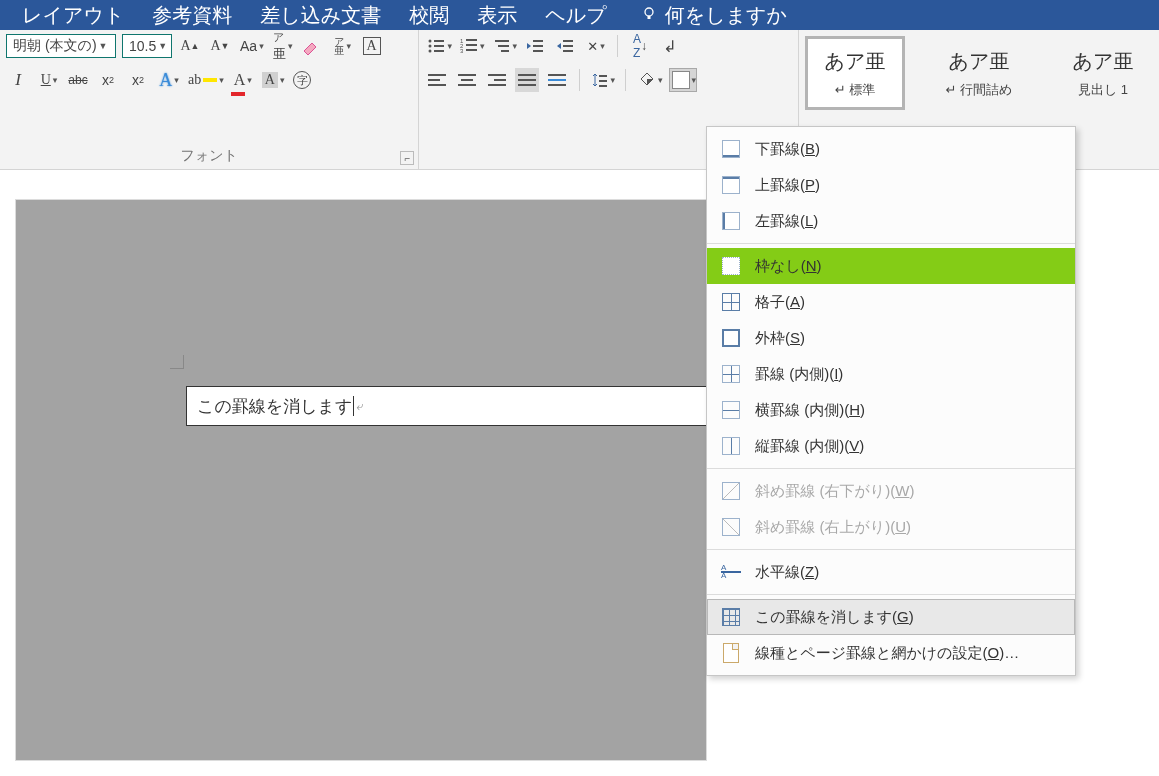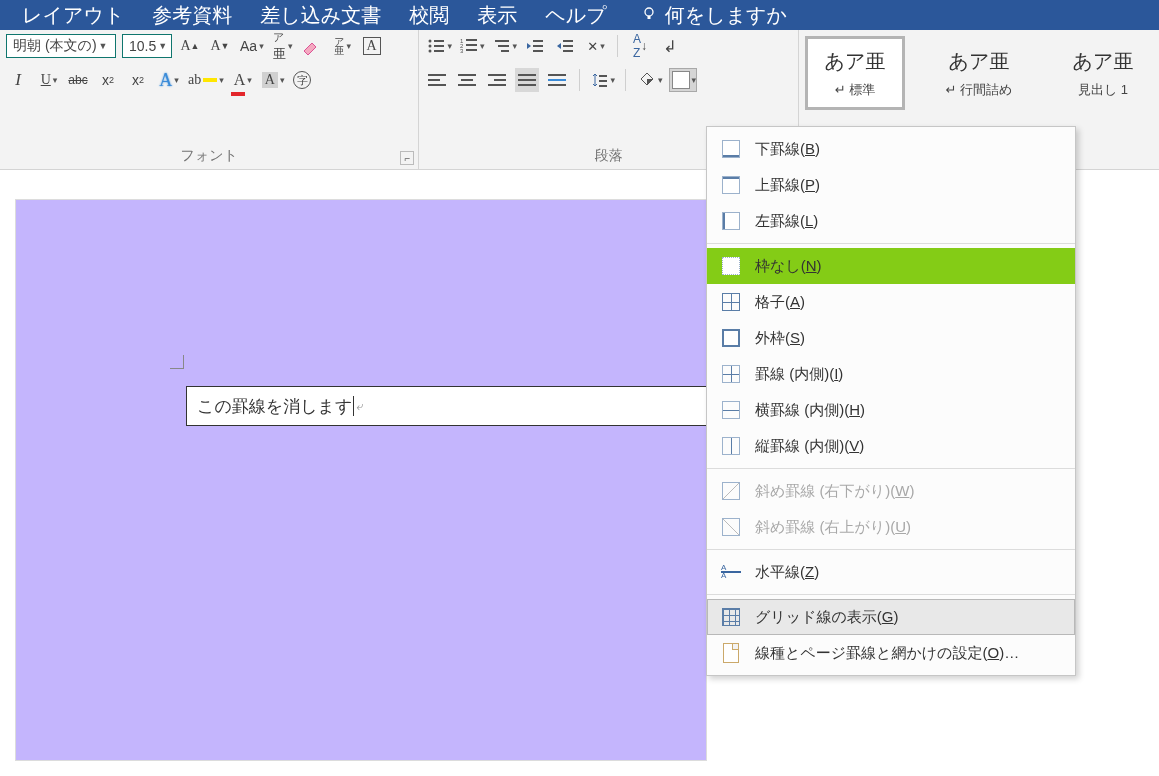--- a/index.html
+++ b/index.html
@@ -100,21 +100,21 @@
   .style-card .sample{font-family:"Yu Mincho","MS Mincho",serif;font-size:20px;color:#333;}
   .style-card.selected{border:3px solid #b4b4b4;background:#fff;}
   .doc-area{
     position:absolute;left:0;right:0;top:170px;bottom:0;
     background:#fff;
   }
   .page{
     position:absolute;
     left:16px;top:30px;
     width:690px;height:560px;
-    background:#c4b5fd;
+    background:#a3a3a3;
     box-shadow: 0 0 0 1px #dcdcdc;
   }
   .corner-tl{position:absolute;left:154px;top:155px;width:14px;height:14px;border-right:1px solid #888;border-bottom:1px solid #888;}
   .textbox{
     position:absolute;left:170px;top:186px;width:525px;height:40px;
     border:1px solid #333;
     display:flex;align-items:center;padding:4px 10px;
     font-family:"Yu Mincho","MS Mincho",serif;
     font-size:17px;color:#333;background:#fff;
   }
@@ -381,21 +381,20 @@
               <path d="M9 7 L15 7 L9 13 Z" fill="#555"></path>
             </svg>
             <span class="caret">▾</span>
           </div>
         <div class="btn split" style="background:#d5d5d5;border:1px solid #a8a8a8;">
             <span class="bicon" style="border:1px solid #888;"></span>
             <span class="caret">▾</span>
           </div>
       </div>
     </div>
-    <div class="label">段落</div>
   </div>
 
   <div class="group styles-group" style="flex:1;padding-top:6px;">
     <div class="row" style="gap:24px;">
       <div class="style-card selected">
         <div class="sample">あア亜</div>
         <div><span>↵</span> <span>標準</span></div>
       </div>
       <div class="style-card">
         <div class="sample">あア亜</div>
@@ -499,21 +498,21 @@
           <span class="t">A</span>
         </span>
     </span>
     <span class="mi-text"><span>水平線(</span><span class="ul">Z</span><span>)</span></span>
   </div>
   <div class="menu-sep"></div>
   <div class="menu-item toggled">
     <span class="mi-icon">
         <span class="showgrid-icon"></span>
       </span>
-    <span class="mi-text"><span>グリッド線の表示(</span><span class="ul">G</span><span>)</span></span>
+    <span class="mi-text"><span>この罫線を消します(</span><span class="ul">G</span><span>)</span></span>
   </div>
   <div class="menu-item">
     <span class="mi-icon">
         <span class="pageicon"></span>
       </span>
     <span class="mi-text"><span>線種とページ罫線と網かけの設定(</span><span class="ul">O</span><span>)</span><span class="trailing">…</span></span>
   </div>
 </div>
 
 </body></html>

